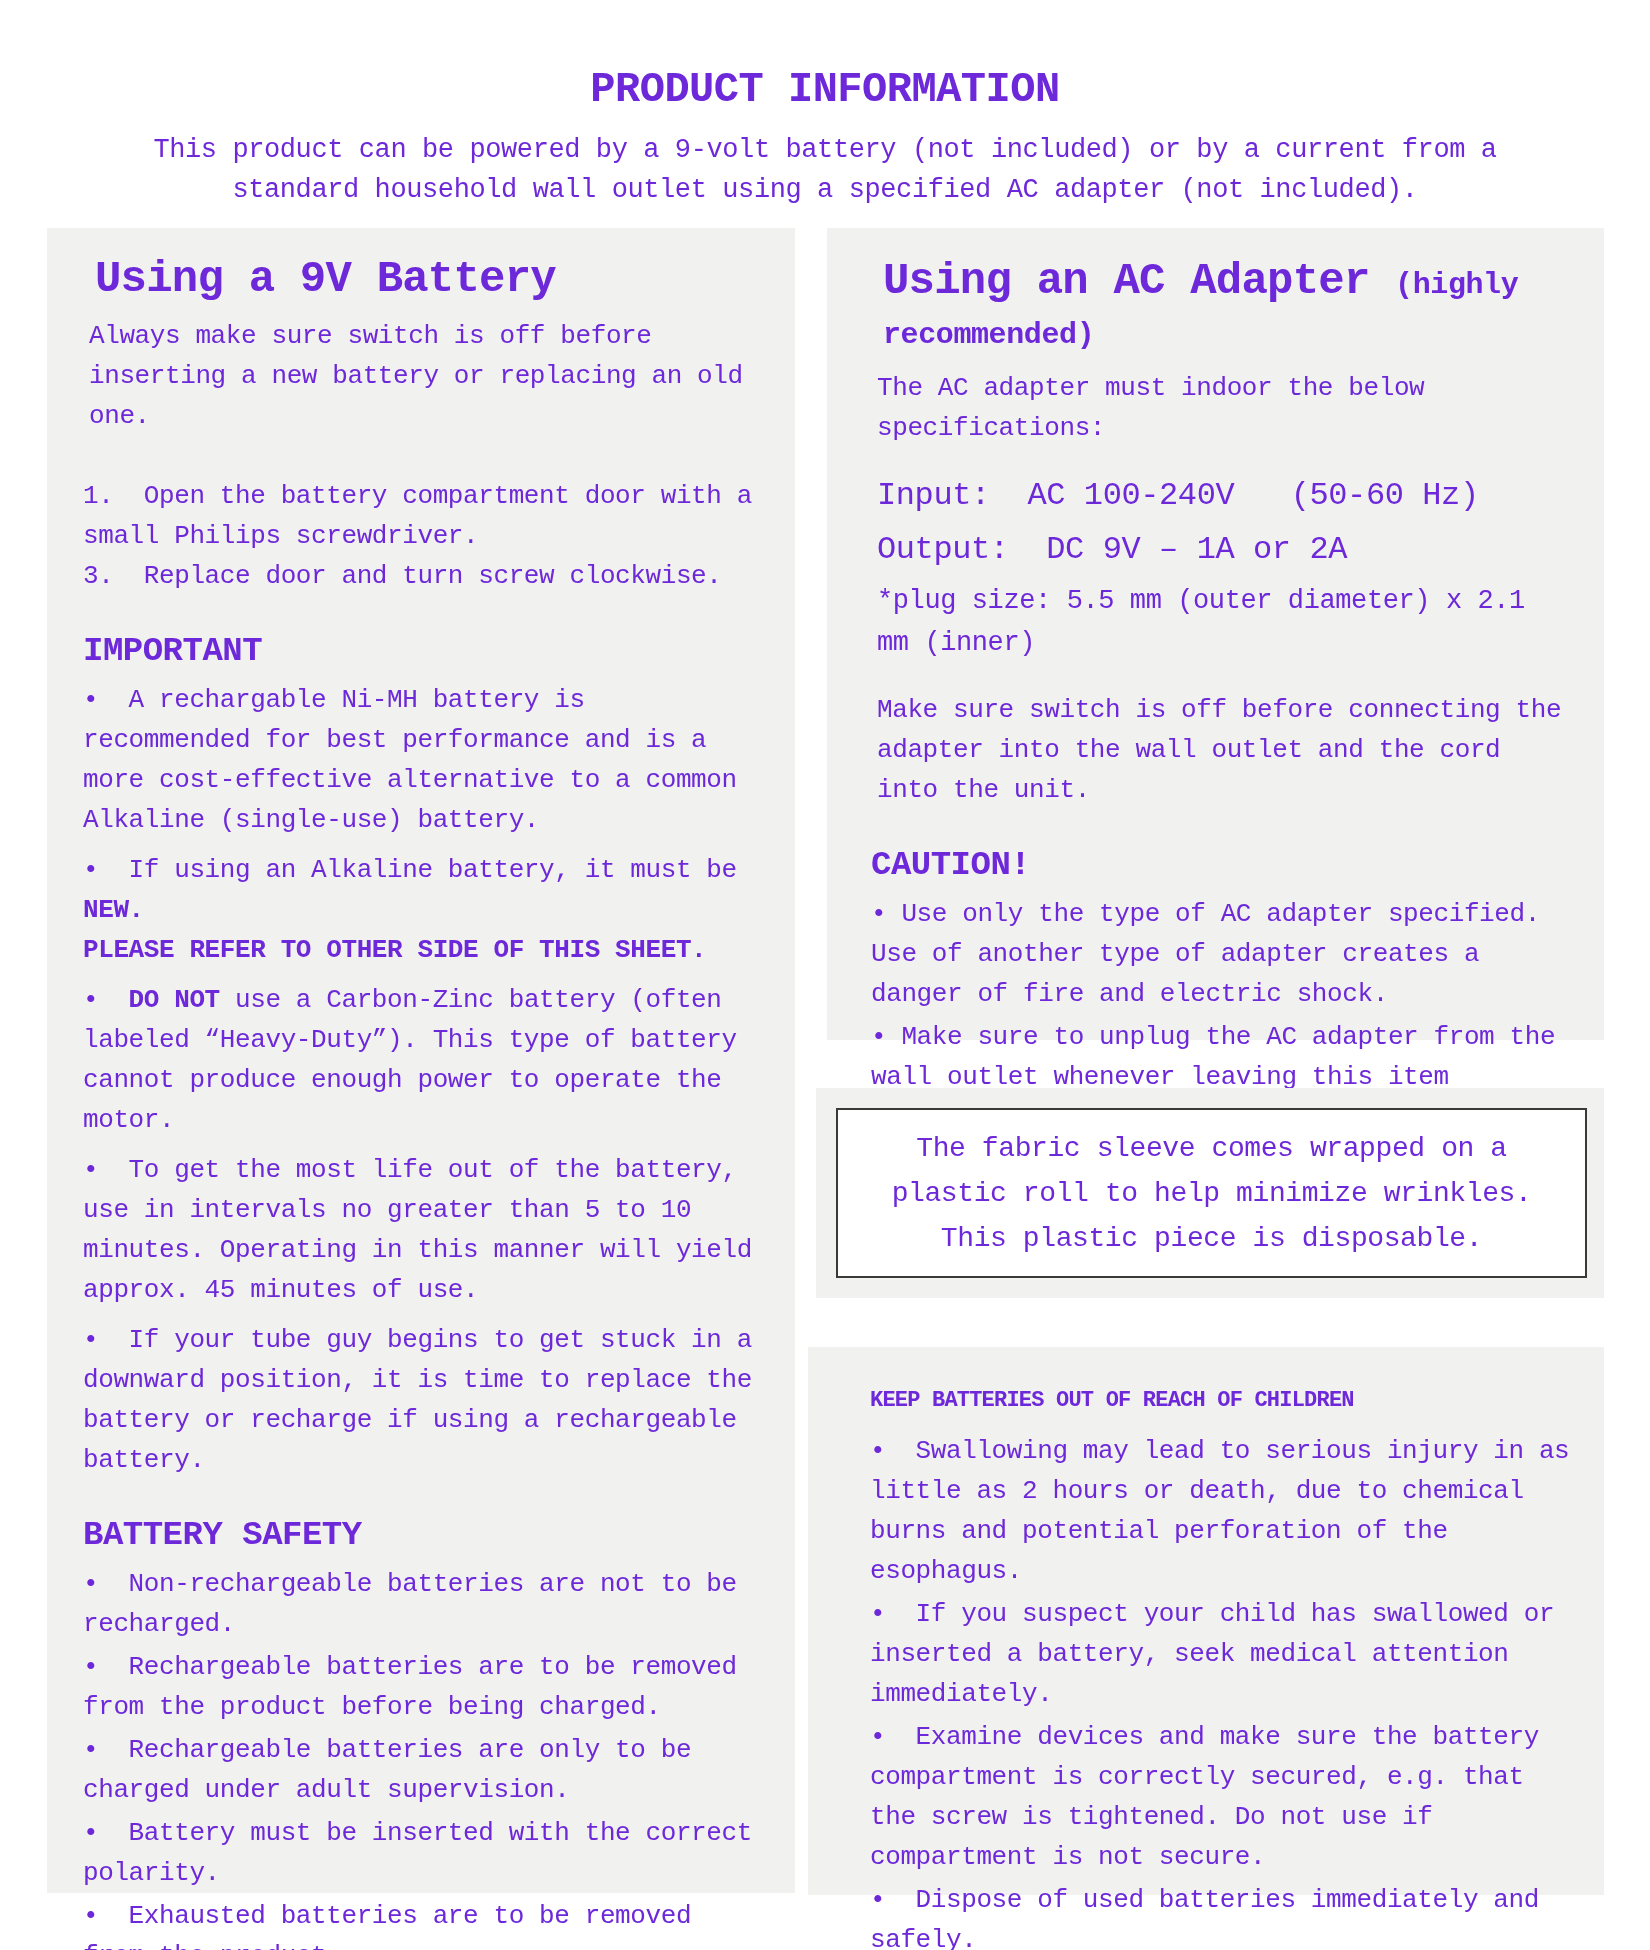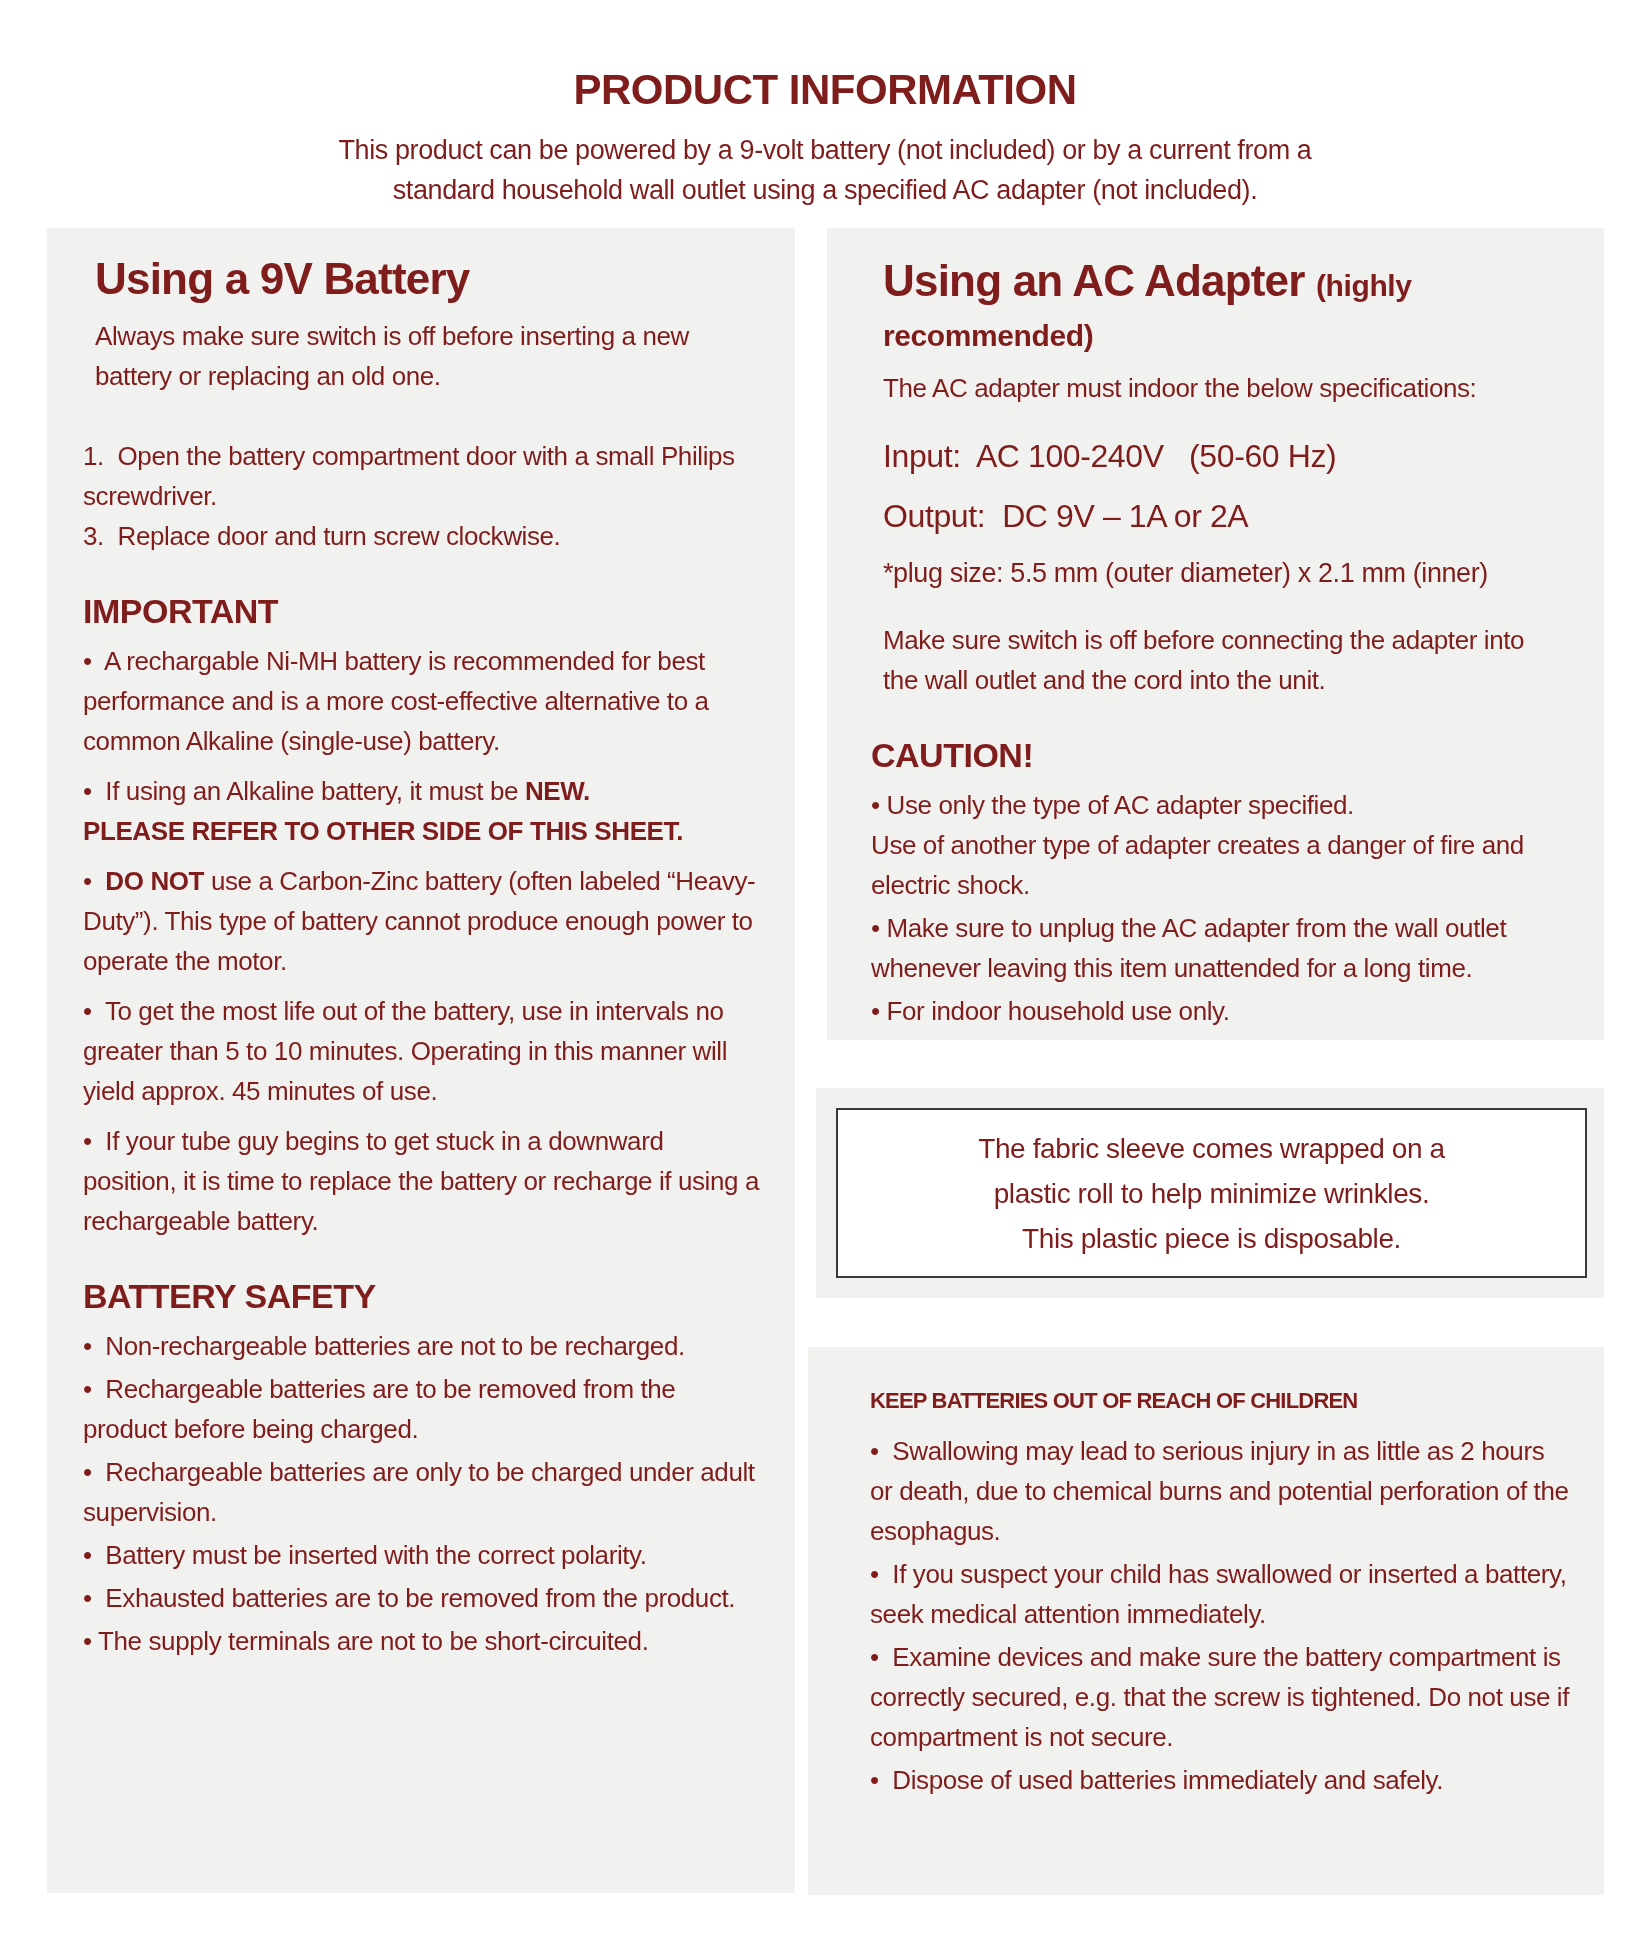--- a/index.html
+++ b/index.html
@@ -1,38 +1,38 @@
 <!DOCTYPE html>
 <html><head>
 <meta charset="utf-8">
 <style>
   html,body{margin:0;padding:0;background:#ffffff;}
   .sheet{
     position:relative;
     width:1604px;height:1950px;
     background:#ffffff;
-    font-family:Liberation Sans, sans-serif;
-    color:#7f1d1d;
+    font-family:Liberation Mono, monospace;
+    color:#6d28d9;
     overflow:hidden;
     letter-spacing:-0.4px;
   }
   .header{position:absolute;top:66px;left:0;width:1650px;text-align:center;}
   .page-title{font-size:42px;font-weight:bold;letter-spacing:-0.5px;}
   .page-subtitle{margin-top:16px;font-size:27px;line-height:40px;white-space:pre-line;}
 
   .panel{position:absolute;background:#f1f1ef;box-sizing:border-box;}
   .panel-left{left:47px;top:228px;width:748px;height:1665px;padding:26px 32px 0 36px;}
   .panel-right-top{left:827px;top:228px;width:780px;height:812px;padding:28px 36px 0 44px;}
   .panel-right-bottom{left:808px;top:1347px;width:799px;height:548px;padding:32px 36px 0 62px;}
 
   .h2{font-size:44px;font-weight:bold;letter-spacing:-0.8px;margin:0 0 12px 12px;}
   .h2 .note{font-size:30px;letter-spacing:-0.4px;}
   .h3{font-size:34px;font-weight:bold;letter-spacing:-0.5px;margin:36px 0 10px 0;}
   .h3.first{margin-top:0;}
-  p{margin:12px;}
+  p{margin:6px;}
   .body-text{font-size:26px;line-height:40px;white-space:pre-wrap;}
   .intro-gap{margin-bottom:40px;}
   .steps p{margin:0;}
   .bullets p{margin:0 0 10px 0;}
   .bullets.tight p{margin:0 0 3px 0;}
   .b{font-weight:bold;}
 
   .spec{font-size:32px;line-height:48px;white-space:pre-wrap;}
   .spec-plug{font-size:27px;line-height:42px;white-space:pre-wrap;}
   .adapter-note{margin-top:26px;}

